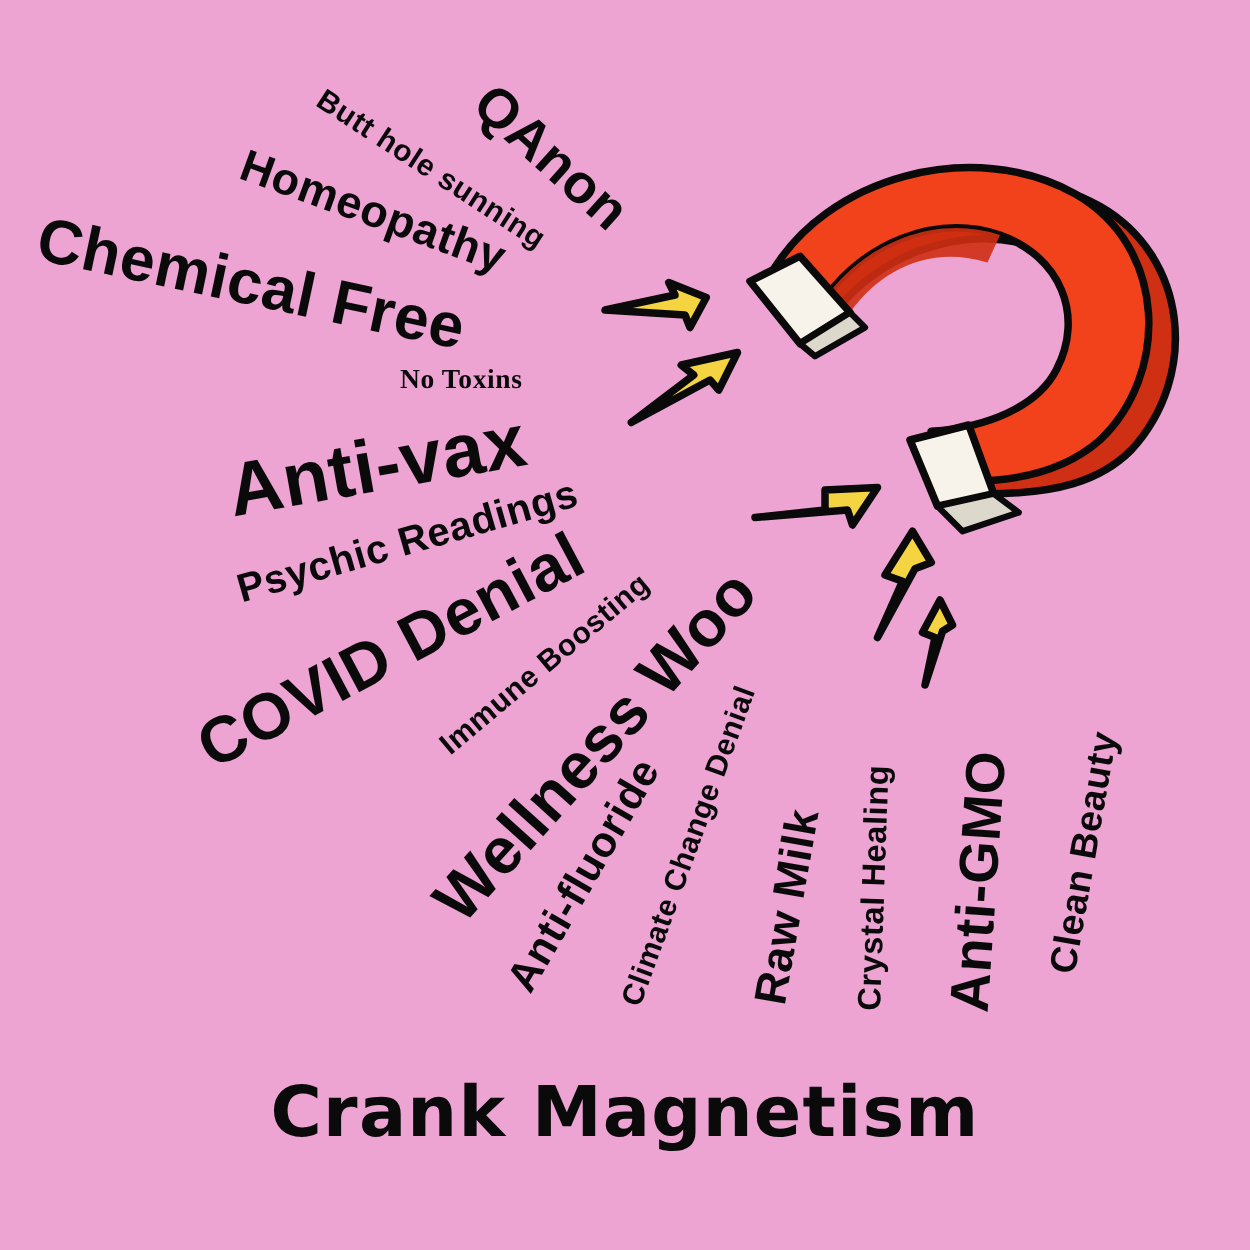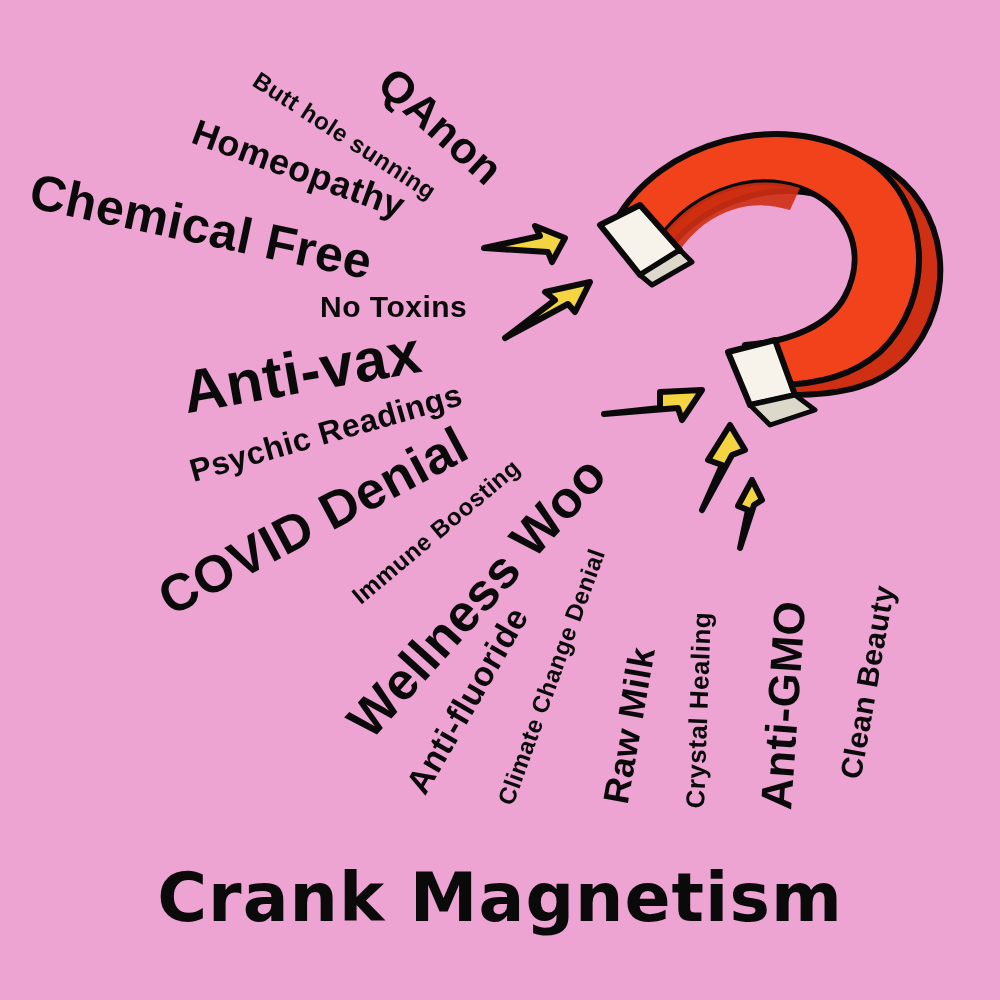--- a/index.html
+++ b/index.html
@@ -20,21 +20,21 @@
     line-height: 1;
     letter-spacing: 0.5px;
   }
   .title {
     position: absolute;
     left: 0; width: 1000px;
     top: 858px;
     text-align: center;
     font-family: "DejaVu Sans", sans-serif;
     font-weight: 700;
-    font-size: 68px;
+    font-size: 56px;
     letter-spacing: 1px;
   }
   svg.art { position: absolute; left: 0; top: 0; }
 </style>
 </head>
 <body>
 
 <svg class="art" width="1000" height="1000" viewBox="0 0 1000 1000">
 
   <g>
@@ -67,21 +67,21 @@
   <g stroke="#0a0a0a" stroke-width="6" stroke-linejoin="round" fill="#f5d442">
     <path d="M740 548 L 748 510 L 738 506 L 752 480 L 762 500 L 754 505 Z"></path>
   </g>
 </svg>
 
 <div id="words">
   <span class="word" style="font-size: 44px; transform: translate(400px, 60px) rotate(42deg);">QAnon</span>
   <span class="word" style="font-size: 24px; transform: translate(262px, 68px) rotate(33deg);">Butt hole sunning</span>
   <span class="word" style="font-size: 36px; transform: translate(200px, 114px) rotate(20deg);">Homeopathy</span>
   <span class="word" style="font-size: 50px; transform: translate(36px, 166px) rotate(12deg);">Chemical Free</span>
-  <span class="word" style="font-size: 30px; transform: translate(320px, 292px) rotate(0deg);">No Toxins</span>
+  <span class="word" style="font-size: 22px; transform: translate(320px, 292px) rotate(0deg); font-family: Liberation Serif, serif;">No Toxins</span>
   <span class="word" style="font-size: 60px; transform: translate(178px, 364px) rotate(-10deg);">Anti-vax</span>
   <span class="word" style="font-size: 32px; transform: translate(186px, 456px) rotate(-16deg);">Psychic Readings</span>
   <span class="word" style="font-size: 52px; transform: translate(150px, 578px) rotate(-28deg);">COVID Denial</span>
   <span class="word" style="font-size: 24px; transform: translate(348px, 590px) rotate(-40deg);">Immune Boosting</span>
   <span class="word" style="font-size: 52px; transform: translate(338px, 712px) rotate(-48deg);">Wellness Woo</span>
   <span class="word" style="font-size: 34px; transform: translate(400px, 782px) rotate(-60deg);">Anti-fluoride</span>
   <span class="word" style="font-size: 24px; transform: translate(494px, 800px) rotate(-70deg);">Climate Change Denial</span>
   <span class="word" style="font-size: 36px; transform: translate(598px, 800px) rotate(-80deg);">Raw Milk</span>
   <span class="word" style="font-size: 26px; transform: translate(682px, 808px) rotate(-88deg);">Crystal Healing</span>
   <span class="word" style="font-size: 44px; transform: translate(754px, 808px) rotate(-86deg);">Anti-GMO</span>

